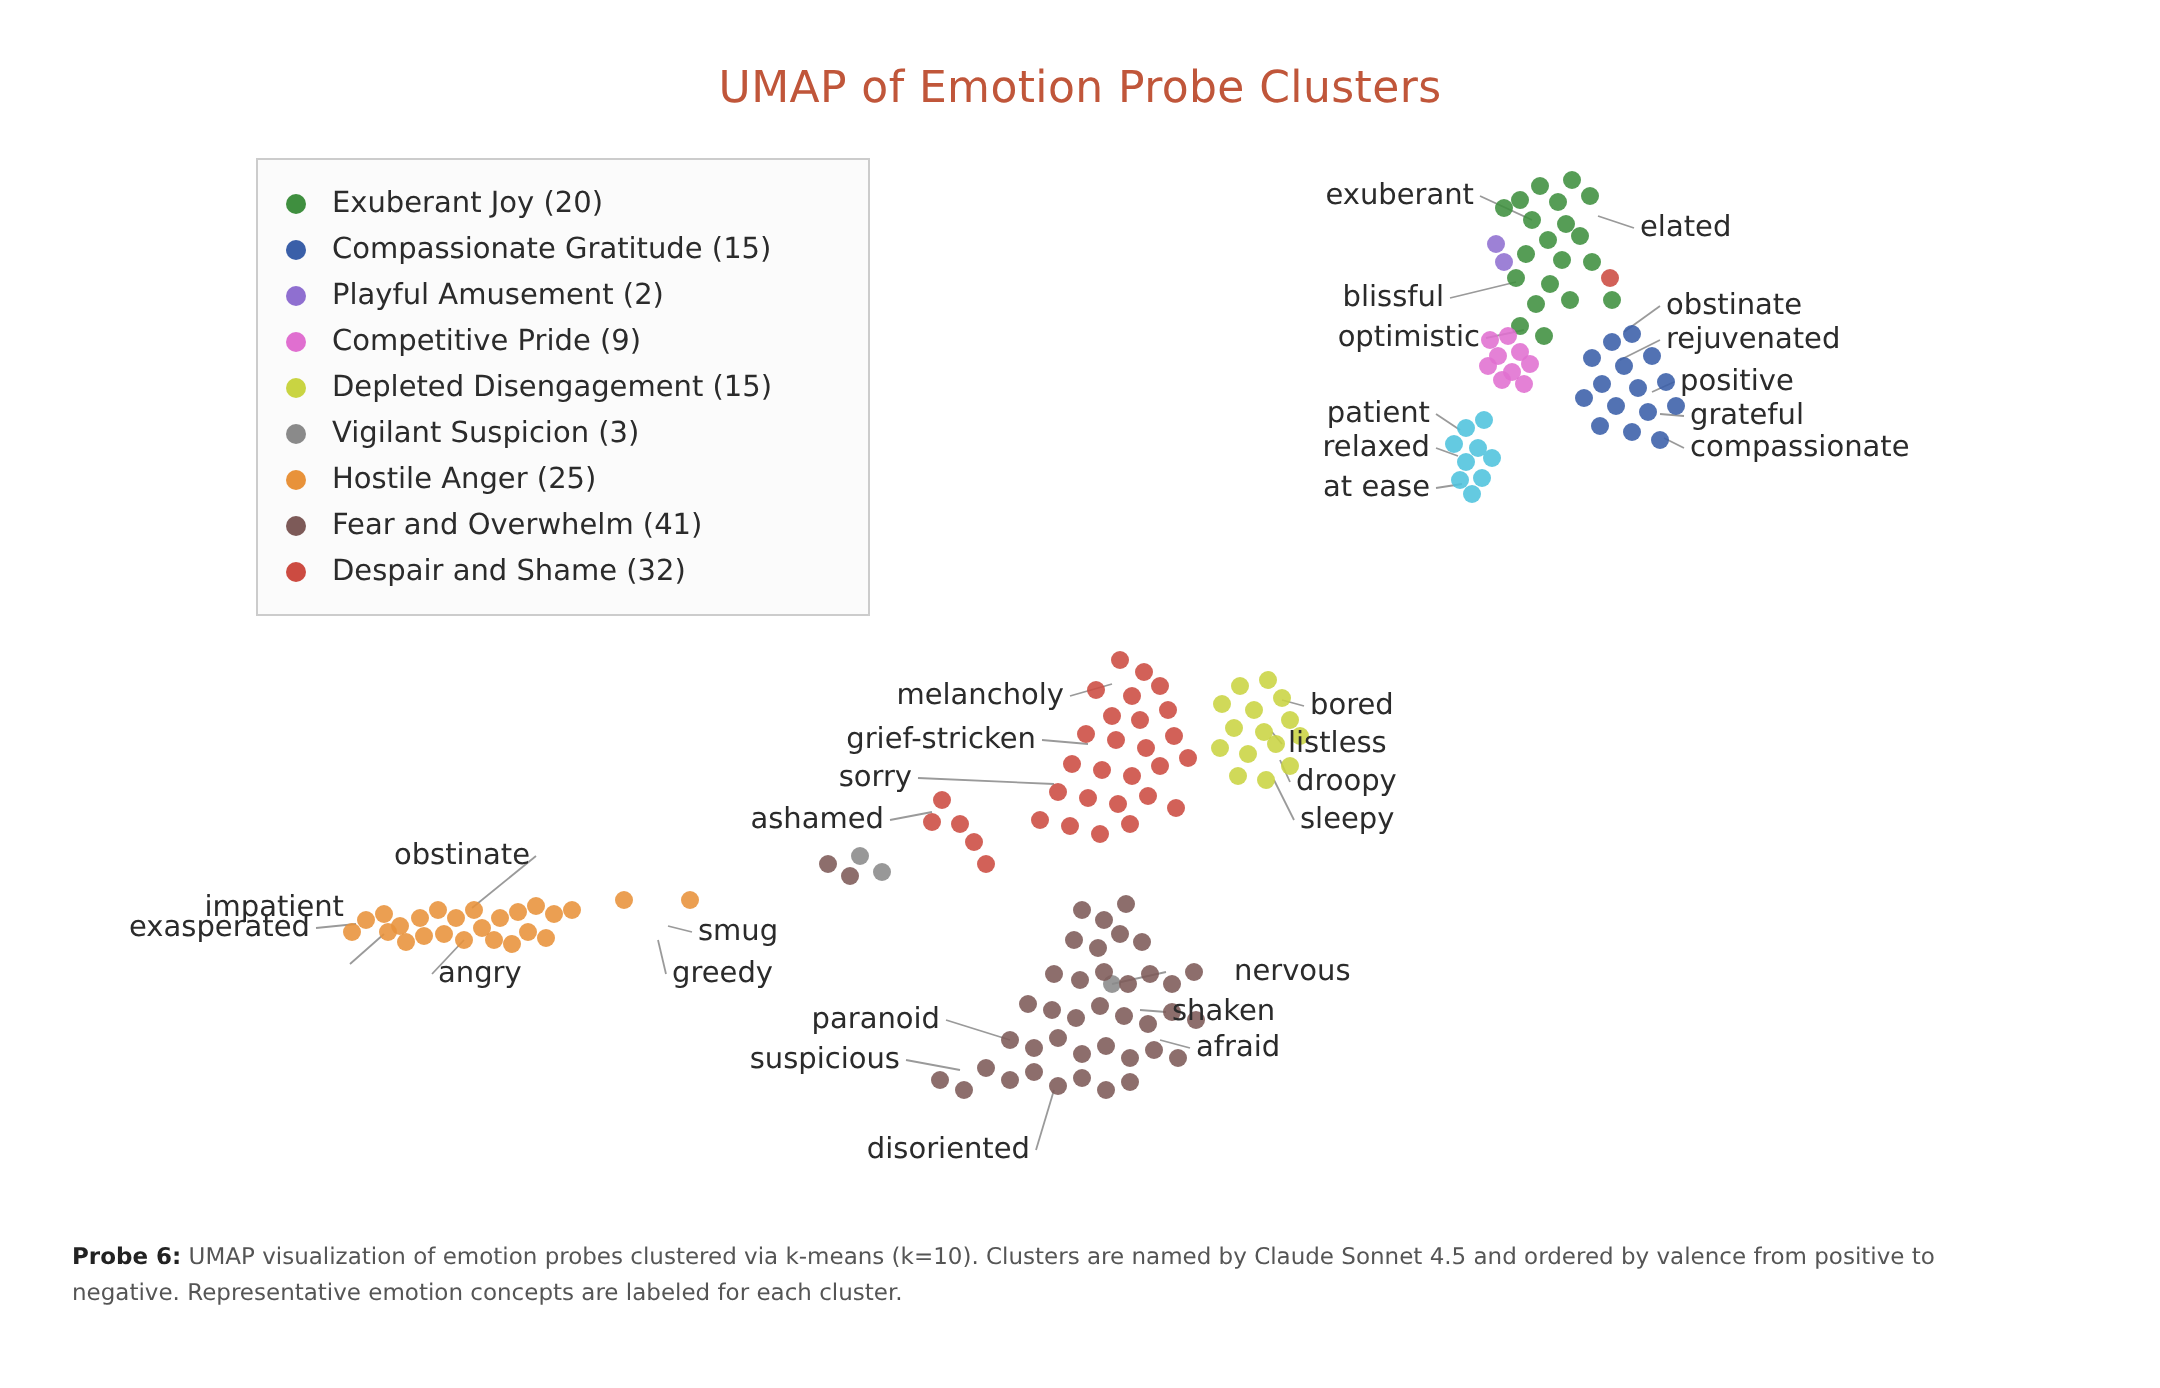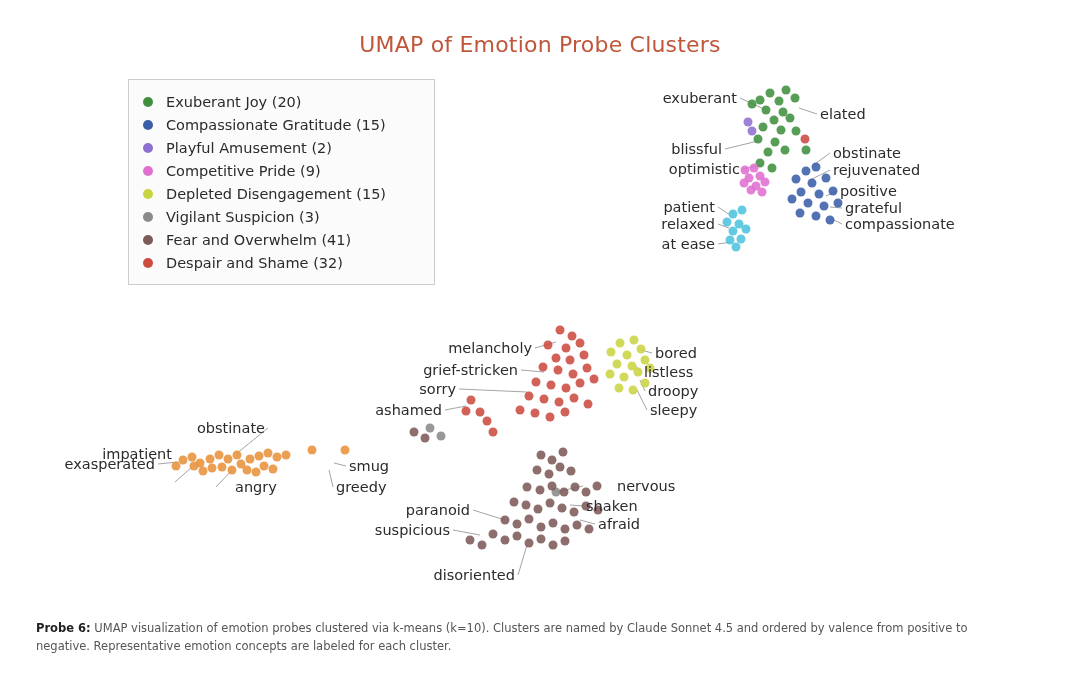--- a/index.html
+++ b/index.html
@@ -328,21 +328,21 @@
       <div class="ann r" style="left: 518px; top: 370px;">grief-stricken</div>
       <div class="ann r" style="left: 456px; top: 389px;">sorry</div>
       <div class="ann r" style="left: 442px; top: 410px;">ashamed</div>
       <div class="ann l" style="left: 655px; top: 353px;">bored</div>
       <div class="ann l" style="left: 644px; top: 372px;">listless</div>
       <div class="ann l" style="left: 648px; top: 391px;">droopy</div>
       <div class="ann l" style="left: 650px; top: 410px;">sleepy</div>
       <div class="ann r" style="left: 265px; top: 428px;">obstinate</div>
       <div class="ann r" style="left: 155px; top: 464px;">exasperated</div>
       <div class="ann r" style="left: 172px; top: 454px;">impatient</div>
-      <div class="ann l" style="left: 219px; top: 487px; margin-left: 16px;">angry</div>
+      <div class="ann l" style="left: 219px; top: 487px;">angry</div>
       <div class="ann l" style="left: 349px; top: 466px;">smug</div>
       <div class="ann l" style="left: 336px; top: 487px;">greedy</div>
       <div class="ann r" style="left: 470px; top: 510px;">paranoid</div>
       <div class="ann r" style="left: 450px; top: 530px;">suspicious</div>
       <div class="ann l" style="left: 586px; top: 486px; margin-left: 31px;">nervous</div>
       <div class="ann l" style="left: 586px; top: 506px;">shaken</div>
       <div class="ann l" style="left: 598px; top: 524px;">afraid</div>
       <div class="ann r" style="left: 515px; top: 575px;">disoriented</div>
     </div>
 
@@ -365,20 +365,24 @@
       </div>
       <div class="legend-row">
         <span class="legend-swatch" style="background: rgb(201, 212, 66);"></span>
         <span class="legend-label">Depleted Disengagement (15)</span>
       </div>
       <div class="legend-row">
         <span class="legend-swatch" style="background: rgb(138, 138, 138);"></span>
         <span class="legend-label">Vigilant Suspicion (3)</span>
       </div>
       <div class="legend-row">
+        <span class="legend-swatch" style="background: rgb(232, 146, 58);"></span>
+        <span class="legend-label">Hostile Anger (25)</span>
+      </div>
+      <div class="legend-row">
         <span class="legend-swatch" style="background: rgb(125, 90, 88);"></span>
         <span class="legend-label">Fear and Overwhelm (41)</span>
       </div>
       <div class="legend-row">
         <span class="legend-swatch" style="background: rgb(204, 75, 65);"></span>
         <span class="legend-label">Despair and Shame (32)</span>
       </div>
     </div>
 
   <div id="caption">

